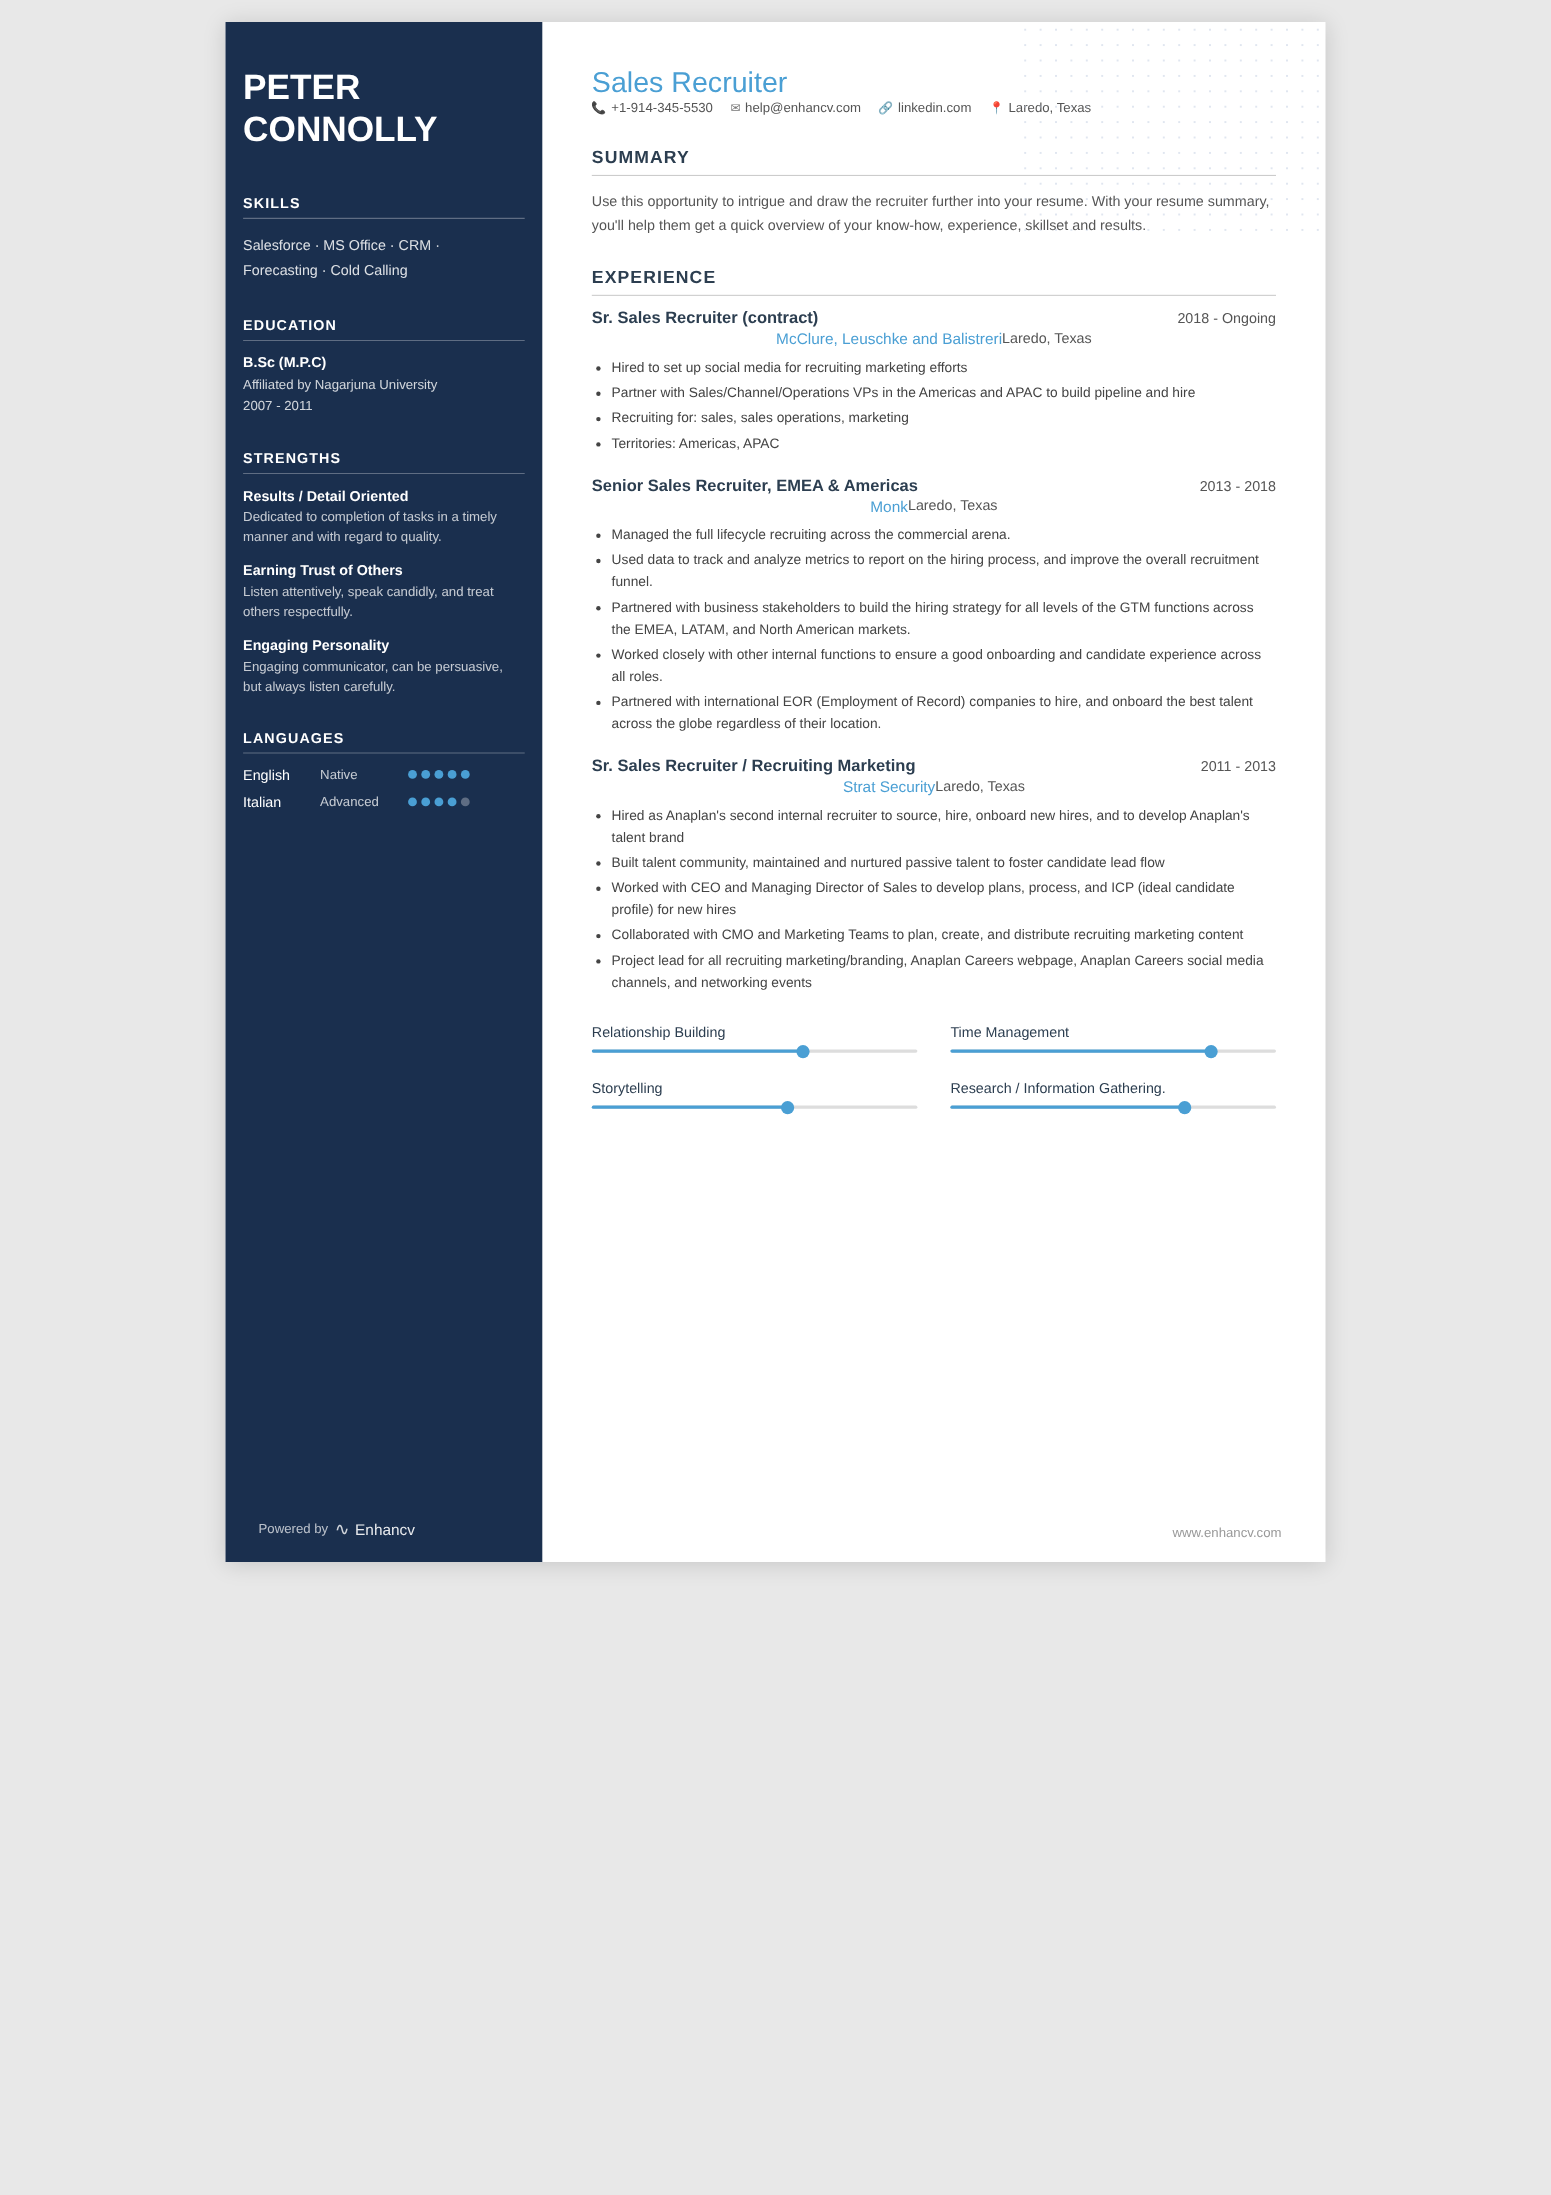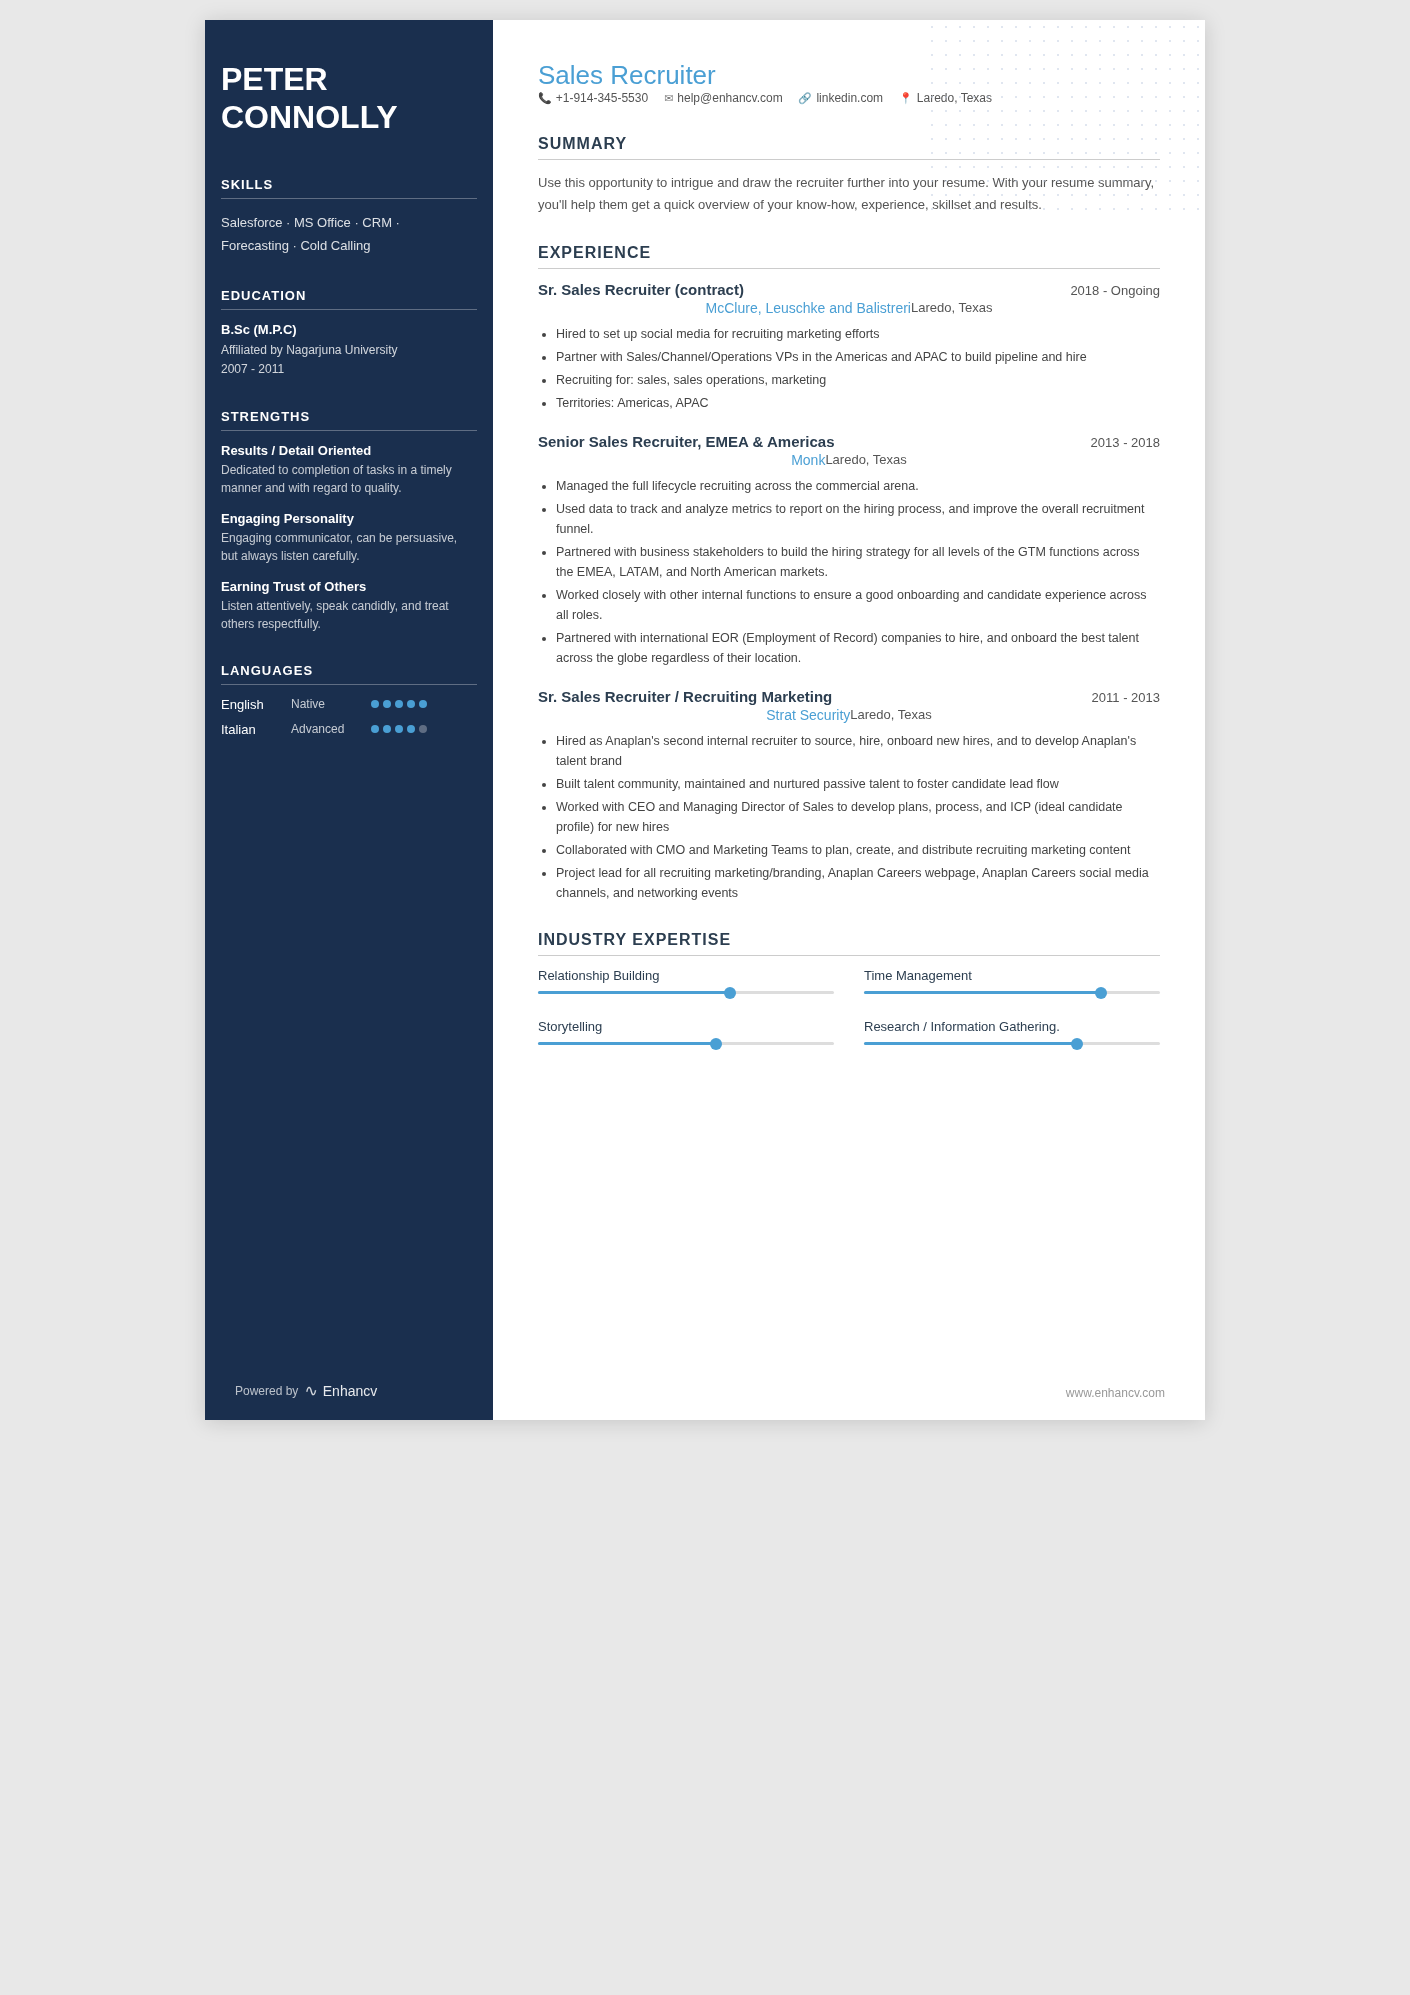--- a/index.html
+++ b/index.html
@@ -323,26 +323,26 @@
       <div class="education-detail">2007 - 2011</div>
     </div>
 
     <div class="sidebar-section">
       <div class="sidebar-section-title">STRENGTHS</div>
       <div class="strength-item">
         <div class="strength-title">Results / Detail Oriented</div>
         <div class="strength-desc">Dedicated to completion of tasks in a timely manner and with regard to quality.</div>
       </div>
       <div class="strength-item">
+        <div class="strength-title">Earning Trust of Others</div>
+        <div class="strength-desc">Listen attentively, speak candidly, and treat others respectfully.</div>
+      </div>
+      <div class="strength-item">
         <div class="strength-title">Engaging Personality</div>
         <div class="strength-desc">Engaging communicator, can be persuasive, but always listen carefully.</div>
-      </div>
-      <div class="strength-item">
-        <div class="strength-title">Earning Trust of Others</div>
-        <div class="strength-desc">Listen attentively, speak candidly, and treat others respectfully.</div>
       </div>
     </div>
 
     <div class="sidebar-section">
       <div class="sidebar-section-title">LANGUAGES</div>
       <div class="language-row">
         <span class="lang-name">English</span>
         <span class="lang-level">Native</span>
         <div class="lang-dots">
           <div class="dot"></div>
@@ -452,21 +452,20 @@
           <li>Hired as Anaplan's second internal recruiter to source, hire, onboard new hires, and to develop Anaplan's talent brand</li>
           <li>Built talent community, maintained and nurtured passive talent to foster candidate lead flow</li>
           <li>Worked with CEO and Managing Director of Sales to develop plans, process, and ICP (ideal candidate profile) for new hires</li>
           <li>Collaborated with CMO and Marketing Teams to plan, create, and distribute recruiting marketing content</li>
           <li>Project lead for all recruiting marketing/branding, Anaplan Careers webpage, Anaplan Careers social media channels, and networking events</li>
         </ul>
       </div>
     </div>
 
     <div class="main-section">
-      <div class="main-section-title">INDUSTRY EXPERTISE</div>
       <div class="expertise-grid">
 
         <div class="expertise-item">
           <div class="expertise-label">Relationship Building</div>
           <div class="slider-track">
             <div class="slider-fill" style="width: 65%"></div>
             <div class="slider-thumb" style="left: 65%"></div>
           </div>
         </div>
 

